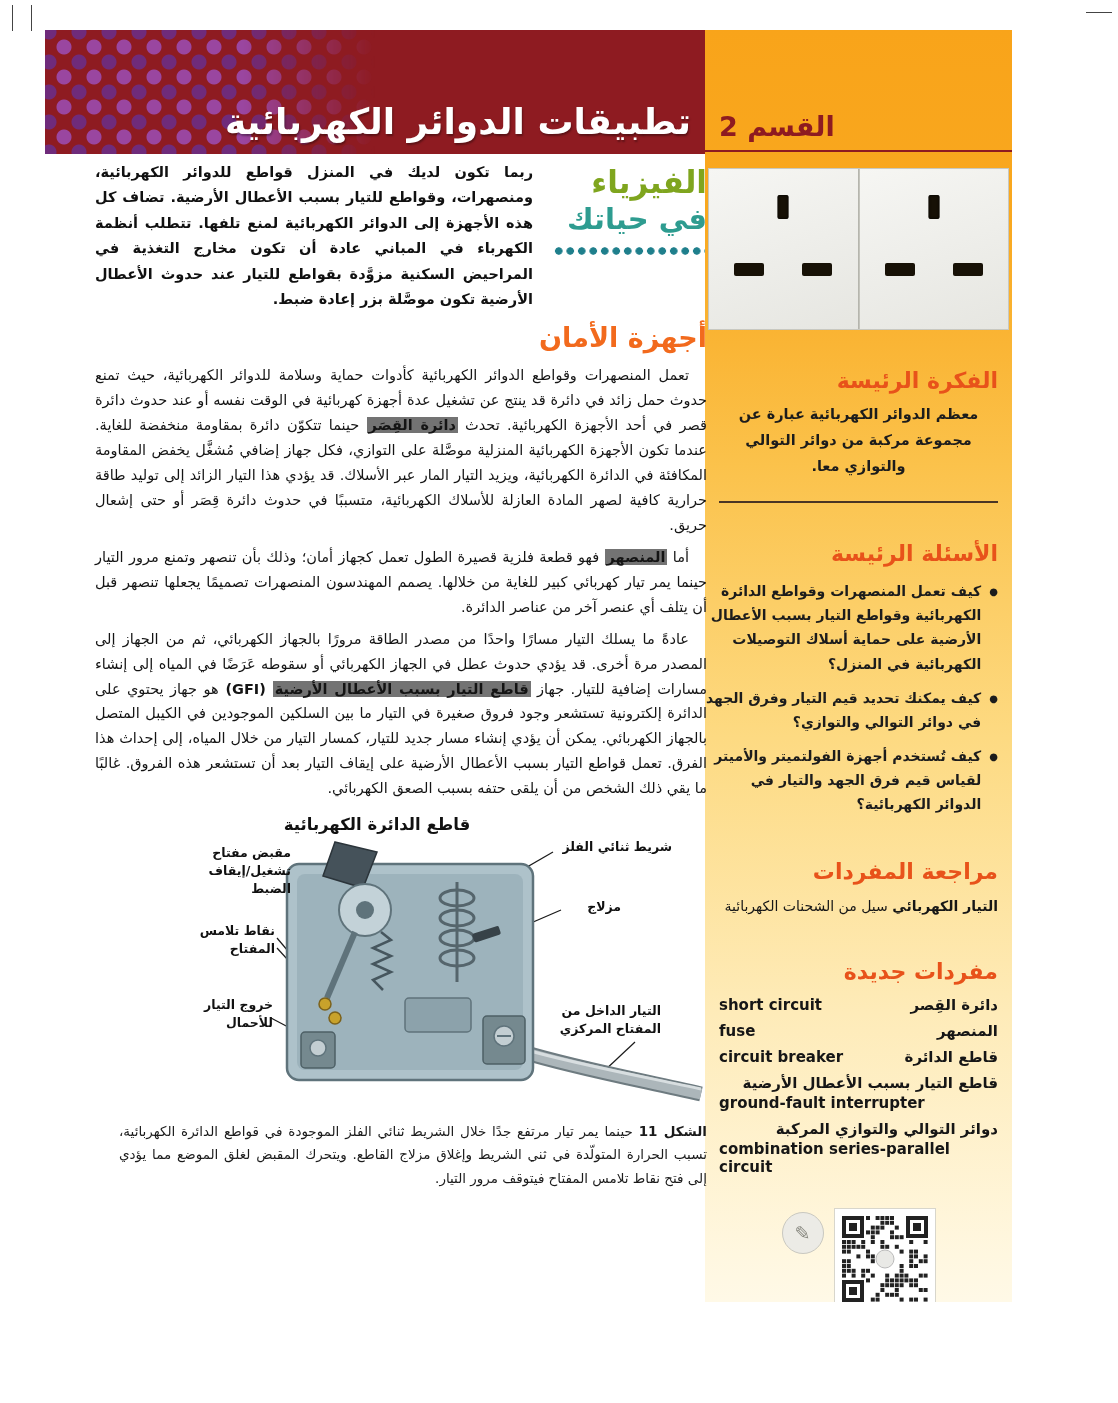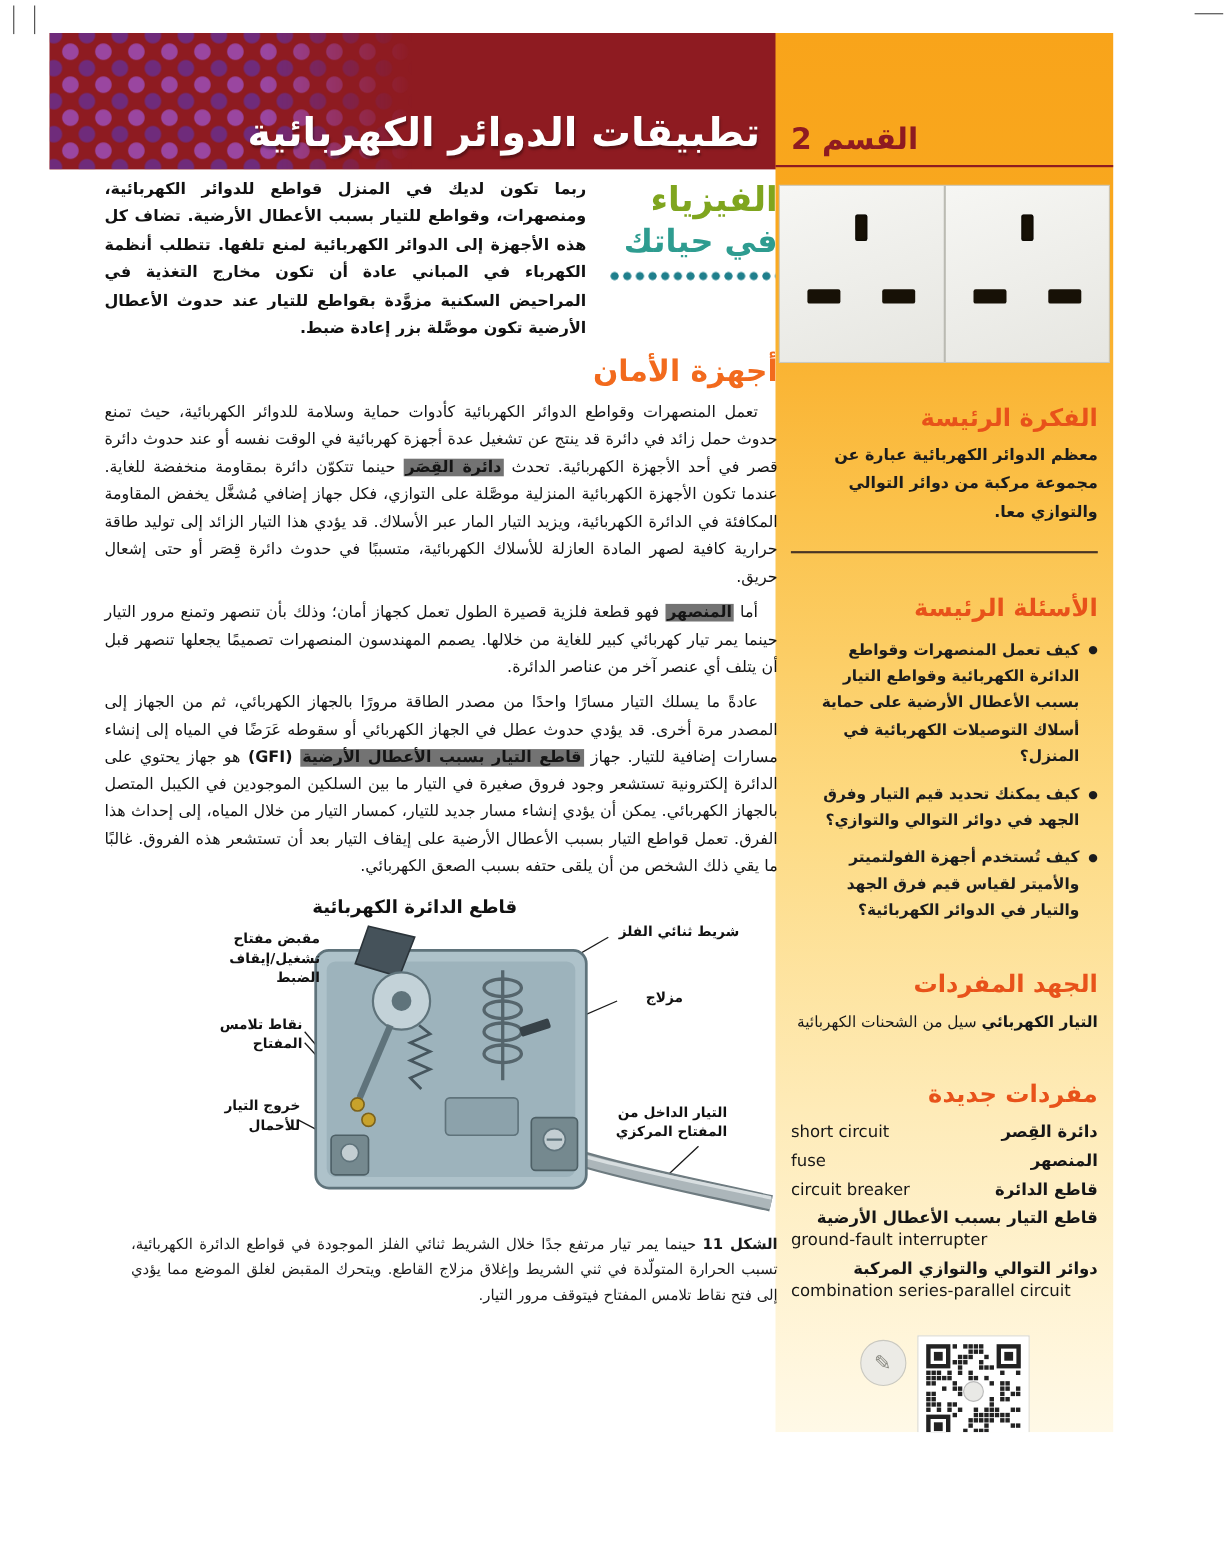--- a/index.html
+++ b/index.html
@@ -33,31 +33,31 @@
          border:1px solid #c8c8c0;display:flex;direction:ltr}
   .socket{flex:1;position:relative;background:linear-gradient(160deg,#f6f6f3,#e6e6e1);
           border-left:1px solid #c4c4bc}
   .socket:first-child{border-left:none;border-right:1px solid #b5b5ad}
   .slot-earth{position:absolute;top:26px;left:50%;transform:translateX(-50%);
               width:11px;height:24px;background:#171106;border-radius:2px;box-shadow:inset 0 0 3px #000}
   .slot-l{position:absolute;top:94px;left:17%;width:30px;height:13px;background:#171106;border-radius:2px}
   .slot-r{position:absolute;top:94px;right:17%;width:30px;height:13px;background:#171106;border-radius:2px}
 
   .sb-head{color:#E8521A;font-size:22px;font-weight:bold;padding:38px 14px 8px;text-align:right}
-  .sb-body{font-size:14.5px;font-weight:bold;line-height:1.8;padding:0 14px;text-align:right;color:#1c1c1c}
+  .sb-body{font-size:14.5px;font-weight:bold;line-height:1.8;padding:0 14px;text-align:center;color:#1c1c1c}
   .sb-divider{margin:22px 14px 0;border-top:2px solid #4a3524}
-  .q-item{display:flex;gap:8px;padding:5px 14px 5px 24px;font-size:14px;font-weight:bold;
+  .q-item{display:flex;gap:8px;padding:5px 14px 5px 0;font-size:14px;font-weight:bold;
           line-height:1.72;text-align:right;color:#1c1c1c}
   .q-bullet{flex:0 0 auto;margin-top:4px;font-size:10px}
   .q-bullet::before{content:"●"}
   .vocab-line{font-size:14px;line-height:1.8;padding:2px 14px;text-align:right}
   .vocab-line .term{font-weight:bold}
   .vocab-row{display:flex;justify-content:space-between;align-items:baseline;padding:4px 14px}
   .vocab-ar{font-weight:bold;font-size:15px}
-  .vocab-en{font-weight:normal;font-size:15px;direction:ltr;font-family:"DejaVu Sans",sans-serif}
+  .vocab-en{font-weight:bold;font-size:15px;direction:ltr;font-family:"DejaVu Sans",sans-serif}
   .vocab-stacked{padding:4px 14px}
   .vocab-stacked .vocab-ar{display:block;text-align:right}
   .vocab-stacked .vocab-en{display:block;text-align:left;margin-top:2px}
   .qr-block{margin-top:28px;display:flex;direction:ltr;justify-content:center;align-items:flex-start;gap:10px}
   .pencil-badge{width:42px;height:42px;border-radius:50%;background:#ecebe6;border:1px solid #c9c8c0;
                 display:flex;align-items:center;justify-content:center;font-size:19px;color:#8a8a82;margin-top:4px}
   .qr{width:102px;height:102px;background:#fff;border:1px solid #d8d6cc}
 
   
   .main-col{position:absolute;left:95px;top:160px;width:612px}
@@ -137,21 +137,21 @@
     </div>
     <div class="q-item">
       <span class="q-bullet"></span>
       <span class="q-text">كيف يمكنك تحديد قيم التيار وفرق الجهد في دوائر التوالي والتوازي؟</span>
     </div>
     <div class="q-item">
       <span class="q-bullet"></span>
       <span class="q-text">كيف تُستخدم أجهزة الفولتميتر والأميتر لقياس قيم فرق الجهد والتيار في الدوائر الكهربائية؟</span>
     </div>
 
-    <div class="sb-head">الجهد المفردات</div>
+    <div class="sb-head">مراجعة المفردات</div>
     <p class="vocab-line"><span class="term">التيار الكهربائي</span><span> سيل من الشحنات الكهربائية</span></p>
 
     <div class="sb-head">مفردات جديدة</div>
     <div class="vocab-row">
       <span class="vocab-ar">دائرة القِصر</span>
       <span class="vocab-en" dir="ltr">short circuit</span>
     </div>
     <div class="vocab-row">
       <span class="vocab-ar">المنصهر</span>
       <span class="vocab-en" dir="ltr">fuse</span>

